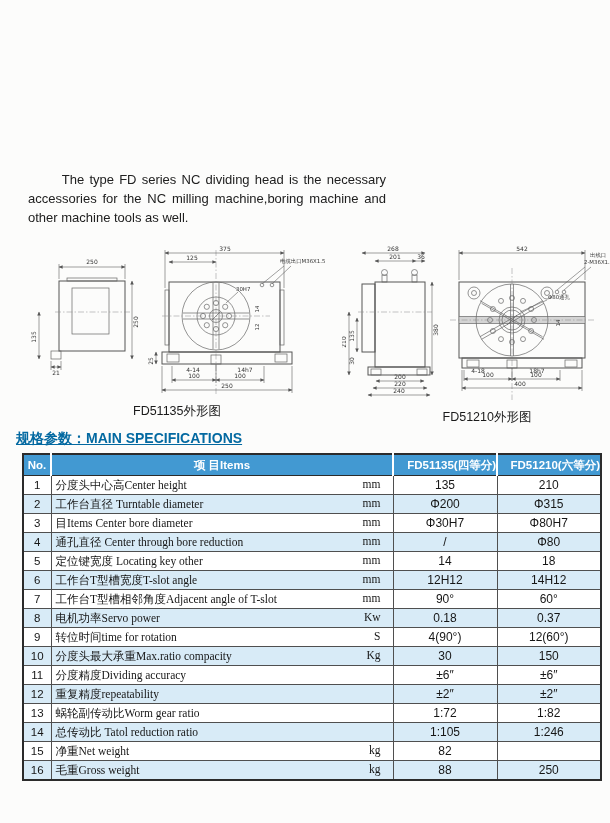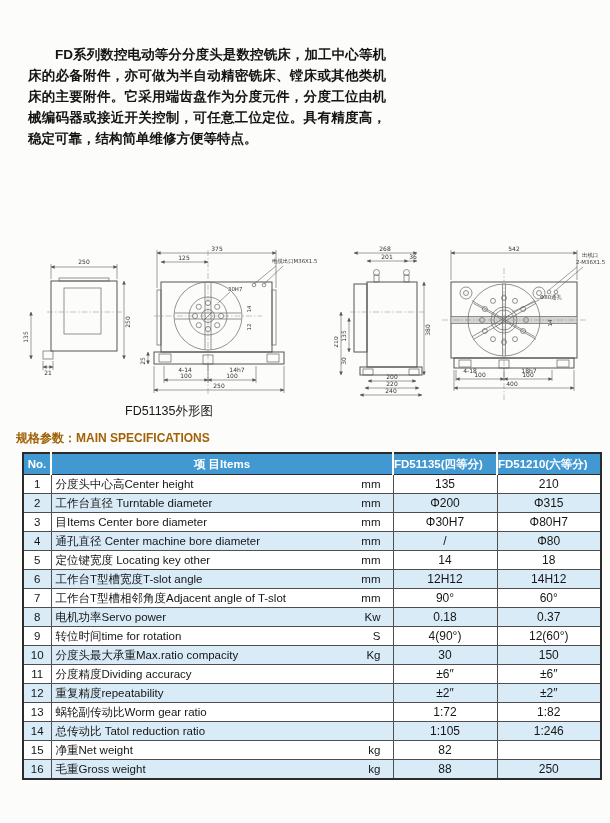--- a/index.html
+++ b/index.html
@@ -6,57 +6,57 @@
   body{background:#e8e8e8;font-family:"Liberation Sans","DejaVu Sans",sans-serif;}
   .page{position:relative;width:610px;height:823px;background:#fcfcfb;margin:0 auto;overflow:hidden;color:#1d1d1d;}
 
   
   .intro-cn{position:absolute;left:28px;top:30px;width:358px;font-size:13.5px;line-height:21px;
             text-align:justify;text-indent:2em;font-weight:600;color:#141414;}
   .intro-en{position:absolute;left:28px;top:157px;width:358px;font-size:13px;line-height:19px;
             text-align:justify;text-indent:2.6em;color:#202020;}
 
   
-  .drawings{position:absolute;left:4px;top:245px;width:572px;height:182px;}
+  .drawings{position:absolute;left:12px;top:245px;width:572px;height:182px;}
   .drawings svg{position:absolute;top:0;}
   svg .ol{fill:none;stroke:#555;stroke-width:1;}
   svg .ol2{fill:none;stroke:#666;stroke-width:.7;}
   svg .dim{stroke:#606060;stroke-width:.6;fill:none;}
   svg .cl{stroke:#888;stroke-width:.5;stroke-dasharray:6 2 1.5 2;fill:none;}
   svg text{fill:#333;font-size:6px;font-family:"DejaVu Sans",sans-serif;}
   svg text.sm{font-size:5.4px;}
   .caption{position:absolute;font-size:12.5px;color:#1a1a1a;text-align:center;}
   .caption-left{left:100px;top:158px;width:130px;}
   .caption-right{left:405px;top:164px;width:140px;}
 
   
   .spec{position:absolute;left:16px;top:430px;width:582px;}
-  .spec-title{font-size:12px;font-weight:bold;color:#a16207;margin:0 0 5px 0;}
+  .spec-title{font-size:14px;font-weight:bold;color:#0369a1;margin:0 0 5px 0;text-decoration:underline;}
   table.spec-table{border-collapse:collapse;table-layout:fixed;width:574px;margin-left:6px;
                    font-size:11.5px;color:#161616;}
   table.spec-table{border:2px solid #2b2b2b;}
   .spec-table td{border:1px solid #4f4f4f;height:18px;padding:0 4px;background:#fff;}
   .spec-table tbody tr:nth-child(even) td{background:#d8ebf7;}
   .spec-table th{background:#4299d2;color:#fff;font-weight:bold;font-size:11.5px;height:20px;
                  border:2px solid #fff;border-top:none;border-bottom:1.5px solid #2b2b2b;padding:0 0;}
   .spec-table th:first-child{border-left:none;}
   .spec-table th:last-child{border-right:none;}
   .col-no{width:26px;text-align:center;}
   .col-item{width:340px;}
-  .col-v{width:102px;text-align:left;margin-top:12px;}
-  .item-cell{display:flex;justify-content:space-between;align-items:center;}
+  .col-v{width:102px;text-align:right;margin-top:12px;}
+  .item-cell{display:flex;justify-content:space-between;font-family:Liberation Serif, serif;}
   .item-cell .unit{padding-right:8px;}
   .spec-table td.c{text-align:center;font-size:12px;}
 </style>
 </head>
 <body>
 
 <div class="page">
 
-  <p class="intro-cn">FD系列数控电动等分分度头是数控铣床，加工中心等机床的必备附件，亦可做为半自动精密铣床、镗床或其他类机床的主要附件。它采用端齿盘作为分度元件，分度工位由机械编码器或接近开关控制，可任意工位定位。具有精度高，稳定可靠，结构简单维修方便等特点。</p>
+  <p class="intro-en">The type FD series NC dividing head is the necessary accessories for the NC milling machine,boring machine and other machine tools as well.</p>
 
   <div class="drawings">
 
     <svg width="302" height="152" viewBox="14 245 302 152" style="left:14px;">
       <defs>
         <marker id="arL" markerWidth="7" markerHeight="6" refX="6" refY="3" orient="auto-start-reverse">
           <path d="M0,0L6.5,3L0,6z" fill="#555"></path>
         </marker>
       </defs>
 
@@ -238,20 +238,21 @@
         <text x="476" y="377" text-anchor="middle">100</text>
         <text x="524" y="377" text-anchor="middle">100</text>
         <line class="dim" x1="450" y1="370" x2="450" y2="391"></line>
           <line class="dim" x1="570" y1="370" x2="570" y2="391"></line>
         <line class="dim" x1="450" y1="388" x2="570" y2="388" marker-start="url(#arR)" marker-end="url(#arR)"></line>
         <text x="508" y="386" text-anchor="middle">400</text>
       </g>
     </svg>
 
     <div class="caption caption-left">FD51135外形图</div>
+    <div class="caption caption-right">FD51210外形图</div>
   </div>
 
   <div class="spec">
     <p class="spec-title">规格参数：MAIN SPECIFICATIONS</p>
     <table class="spec-table">
       <thead>
         <tr>
           <th class="col-no">No.</th>
           <th class="col-item">项 目Items</th>
           <th class="col-v">FD51135(四等分)</th>
@@ -289,21 +290,21 @@
                 <span class="unit">mm</span>
               </div>
             </td>
             <td class="c">Φ30H7</td>
             <td class="c">Φ80H7</td>
           </tr>
         <tr>
             <td class="col-no">4</td>
             <td>
               <div class="item-cell">
-                <span>通孔直径 Center machine bore diameter</span>
+                <span>通孔直径 Center through bore reduction</span>
                 <span class="unit">mm</span>
               </div>
             </td>
             <td class="c">/</td>
             <td class="c">Φ80</td>
           </tr>
         <tr>
             <td class="col-no">5</td>
             <td>
               <div class="item-cell">

